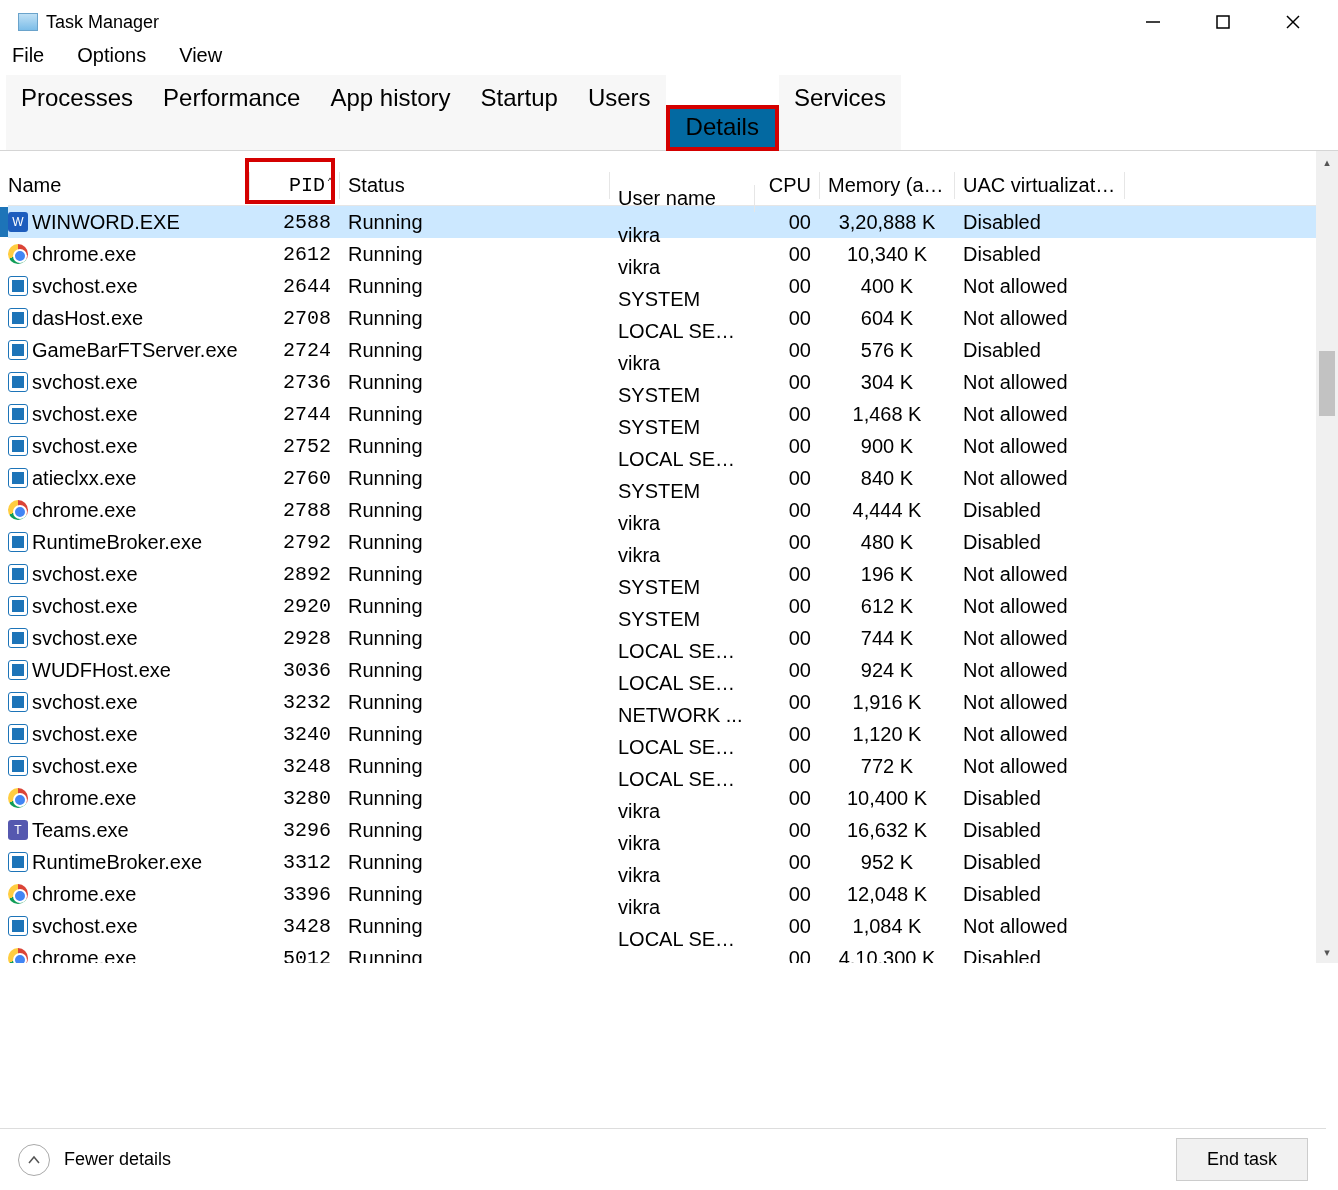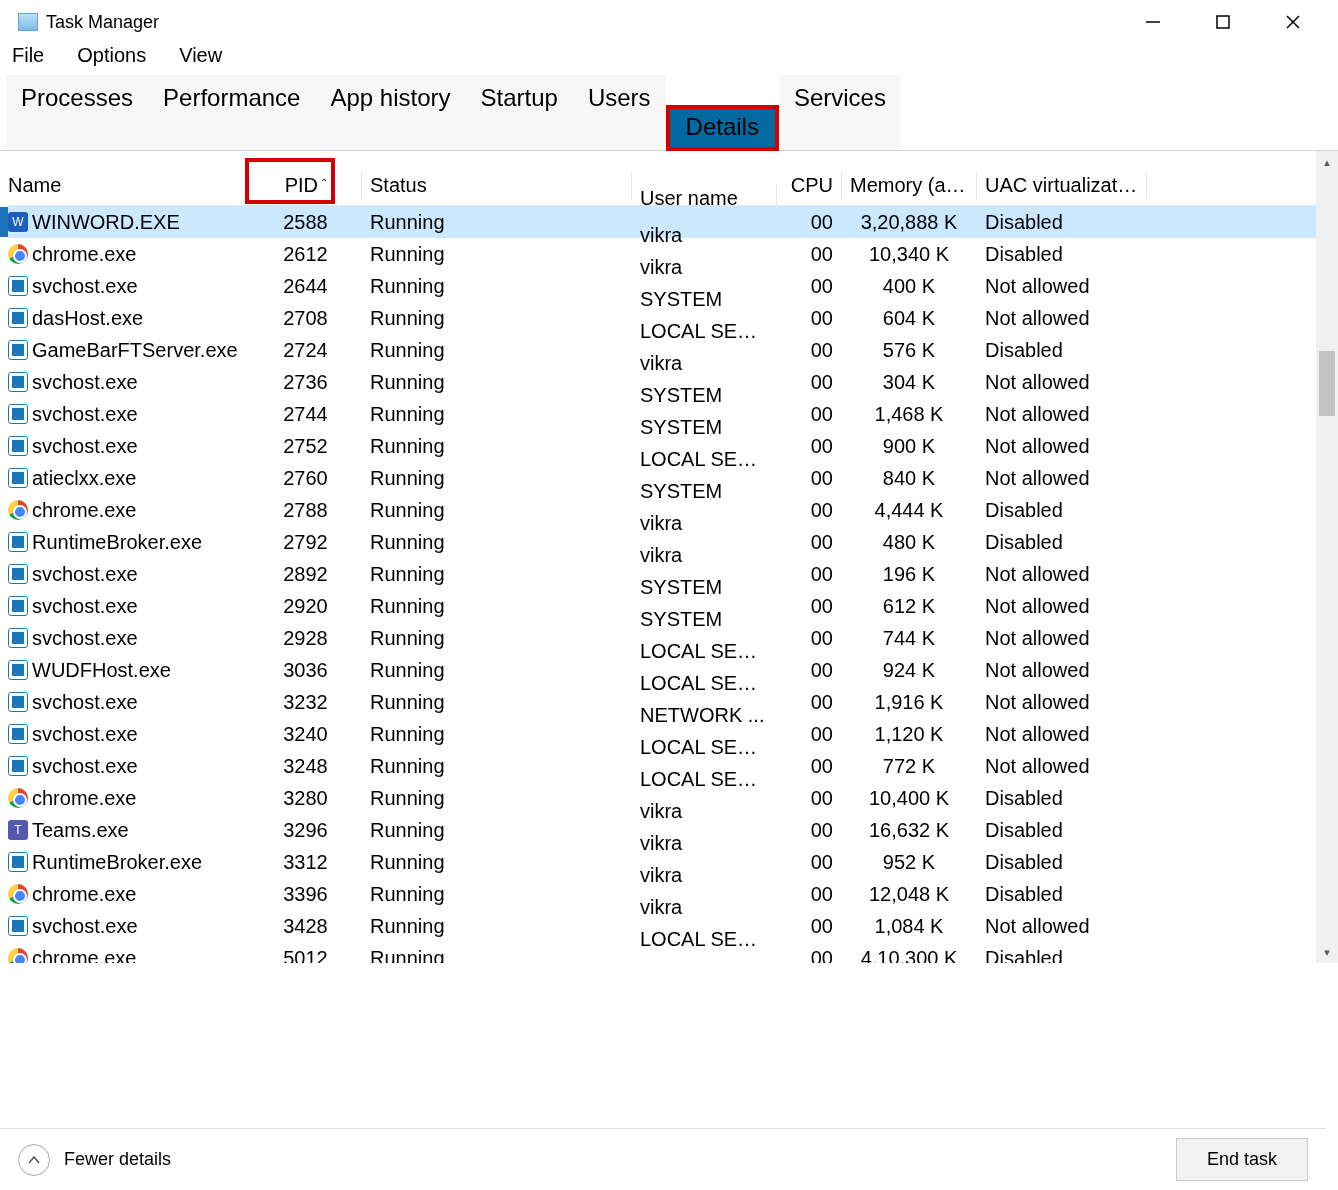--- a/index.html
+++ b/index.html
@@ -89,21 +89,21 @@
   }
   .col {
     padding: 2px 8px;
     overflow: hidden;
     white-space: nowrap;
     text-overflow: ellipsis;
     border-right: 1px solid transparent;
   }
   .header-row .col { border-right: 1px solid #e6e6e6; }
   .col-name { width: 250px; display:flex; align-items:center;}
-  .col-pid  { width: 112px; text-align: center; }
+  .col-pid  { width: 90px; text-align: right; font-family: Liberation Mono, monospace; }
   .col-status { width: 270px; }
   .col-user { width: 145px; margin-top: 27px; }
   .col-cpu  { width: 65px; text-align: right; }
   .col-mem  { width: 135px; text-align: center; }
   .col-uac  { width: 170px; }
   .pid-highlight {
     position: absolute;
     left: 245px; top: -7px;
     width: 90px; height: 46px;
     border: 4px solid #d40000;

